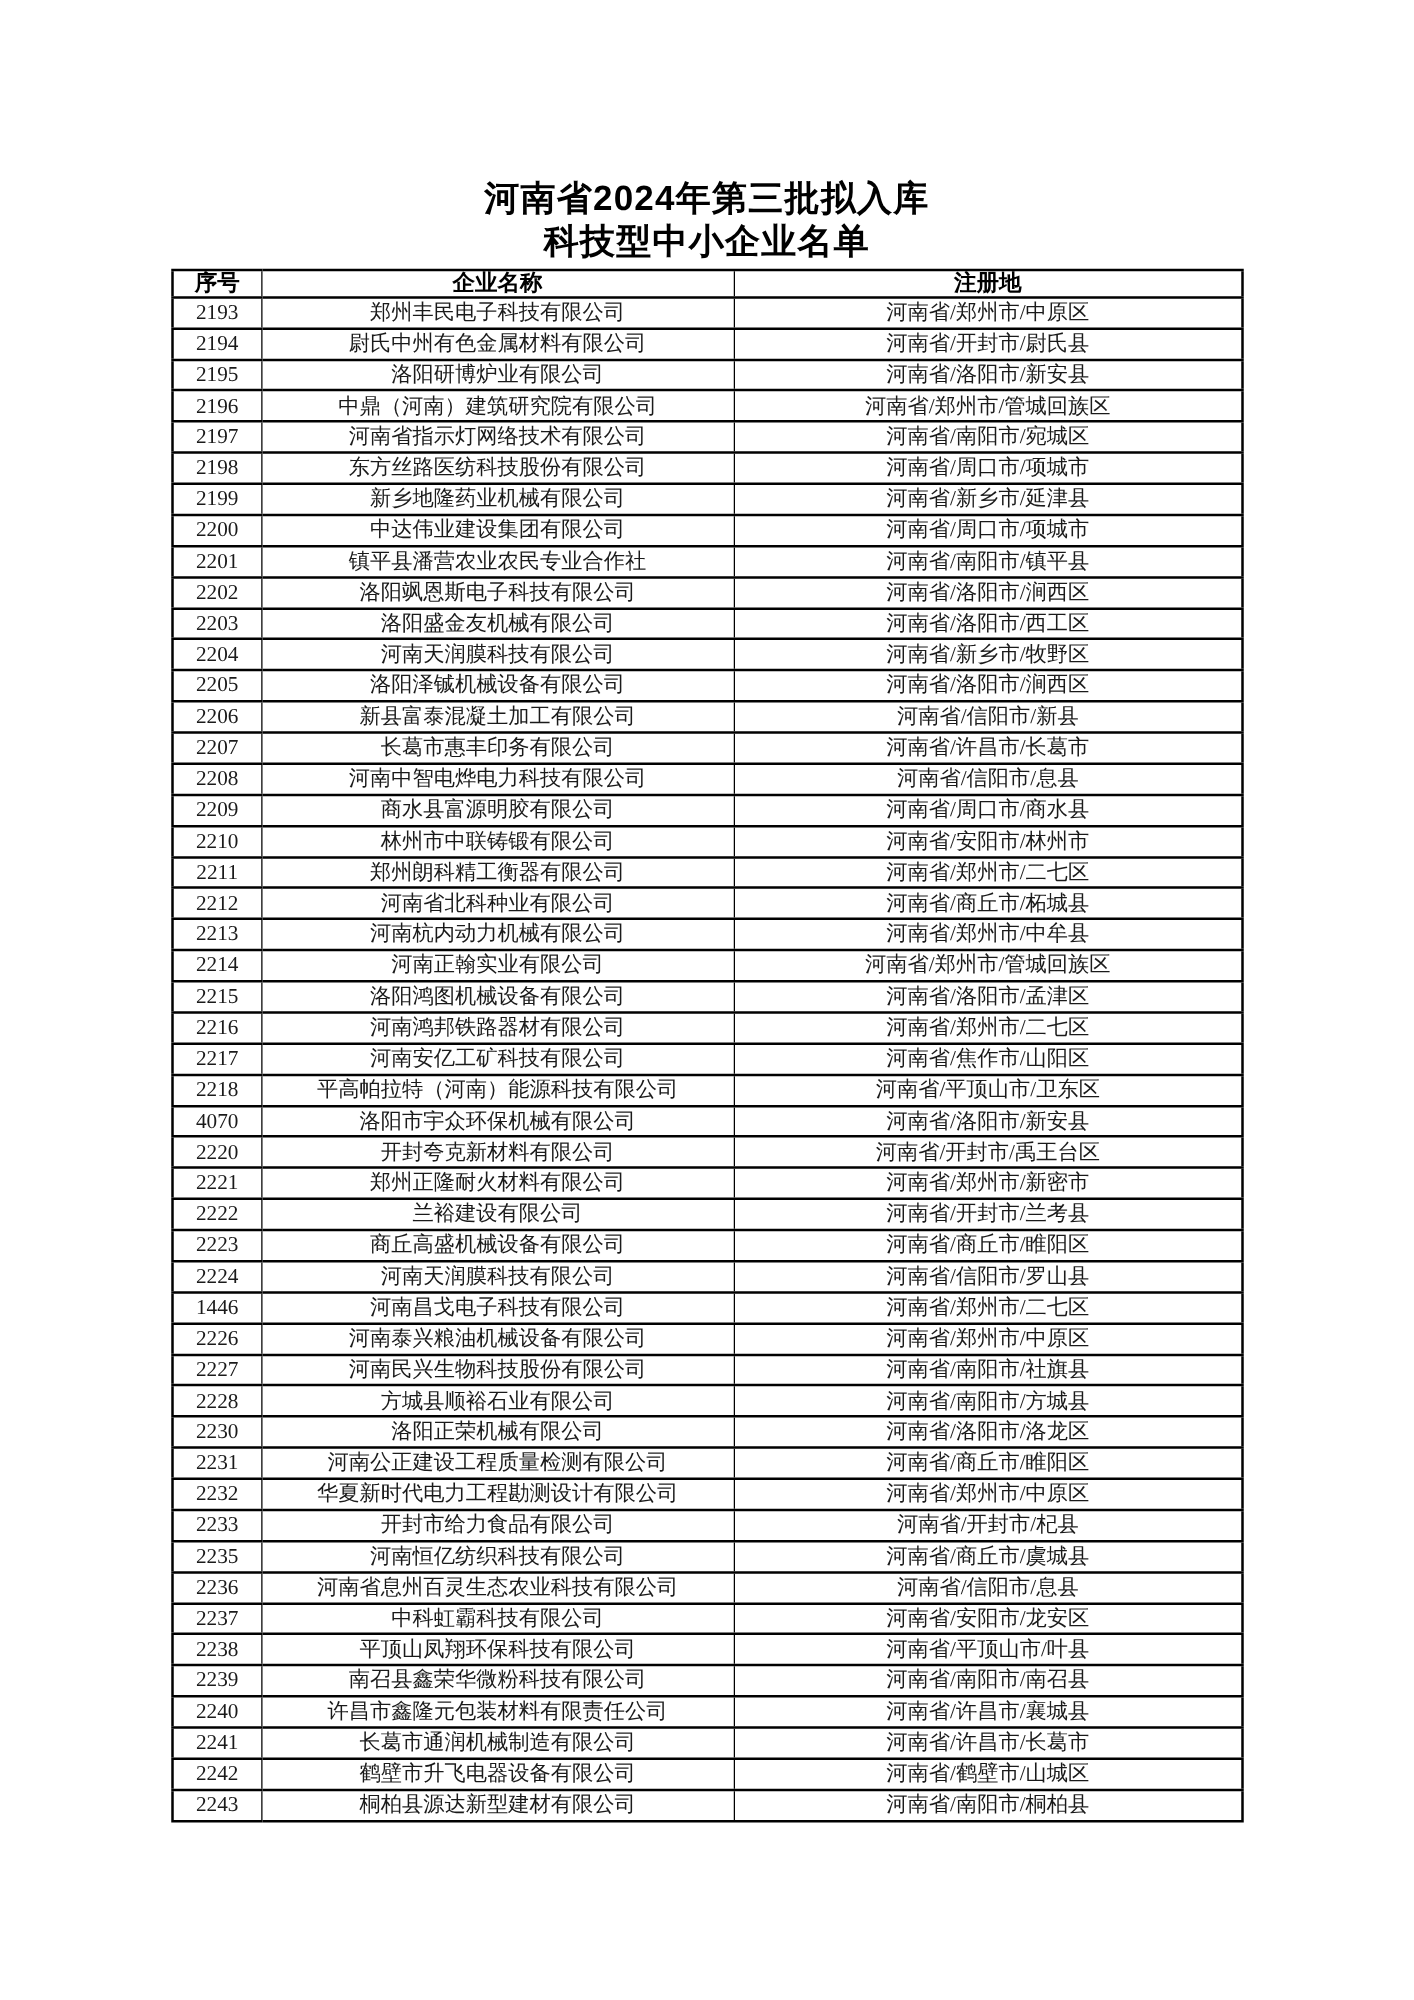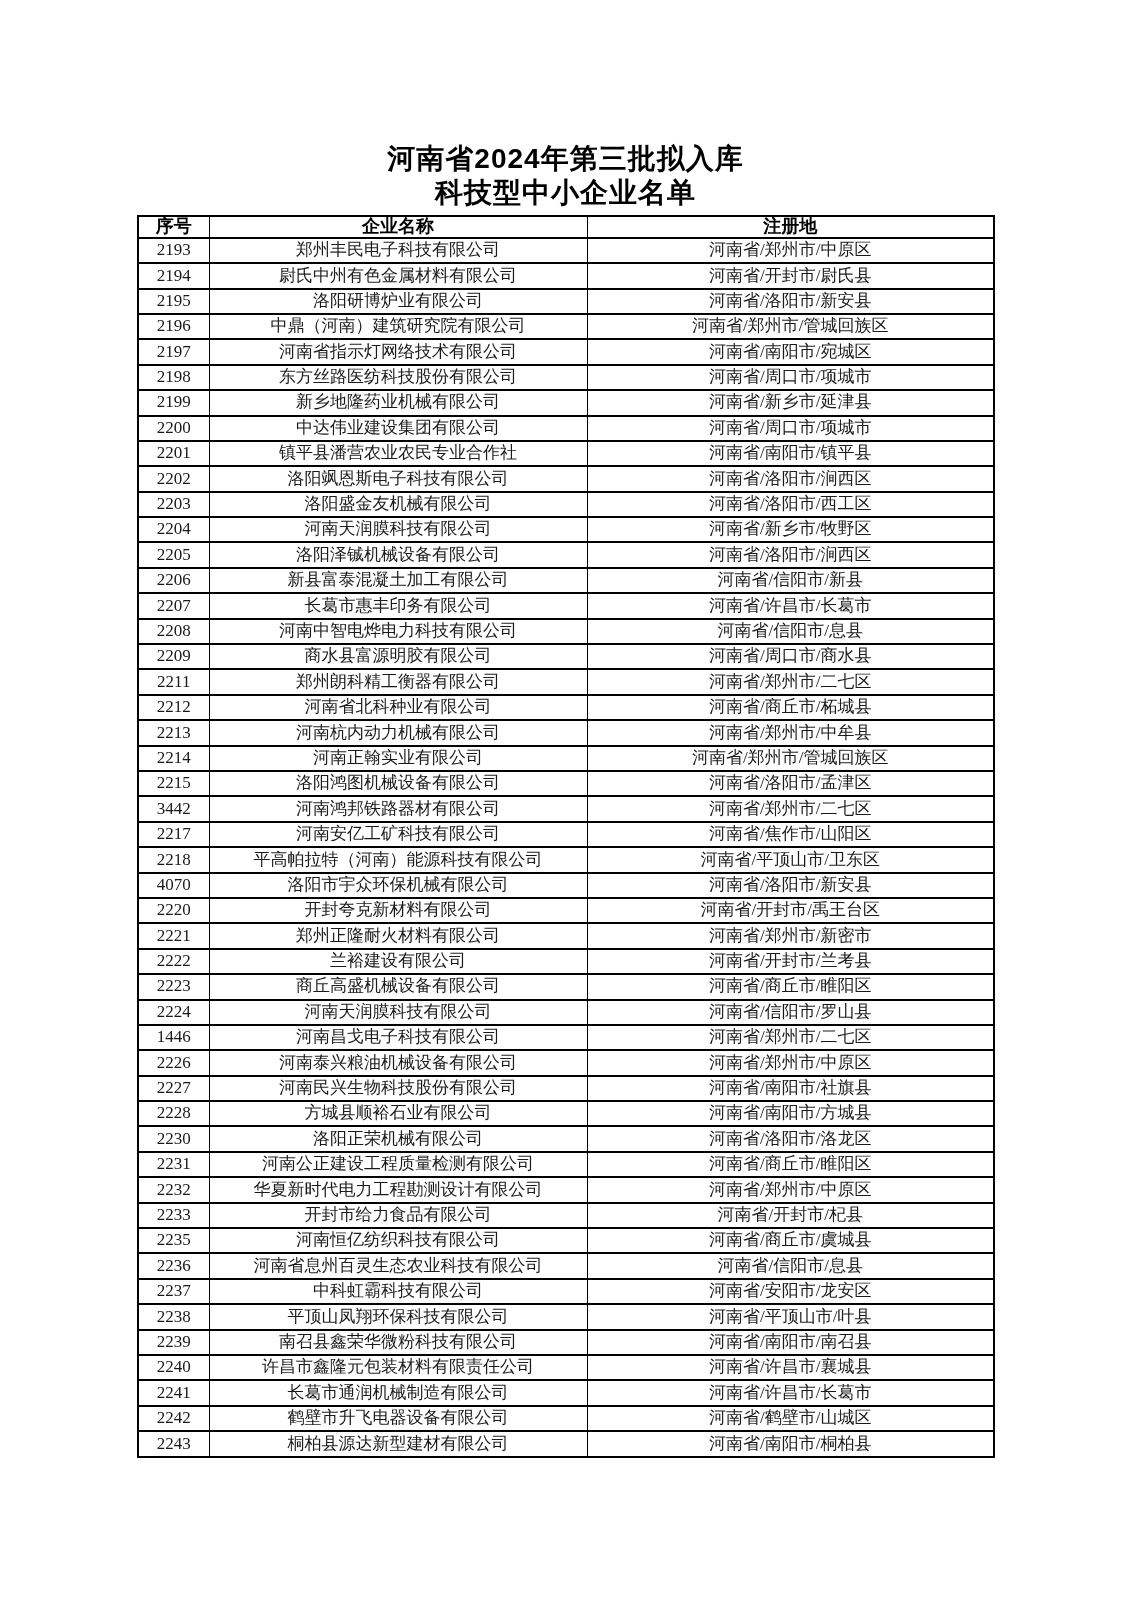--- a/index.html
+++ b/index.html
@@ -162,20 +162,25 @@
           <td>2208</td>
           <td>河南中智电烨电力科技有限公司</td>
           <td>河南省/信阳市/息县</td>
         </tr>
         <tr>
           <td>2209</td>
           <td>商水县富源明胶有限公司</td>
           <td>河南省/周口市/商水县</td>
         </tr>
         <tr>
+          <td>2210</td>
+          <td>林州市中联铸锻有限公司</td>
+          <td>河南省/安阳市/林州市</td>
+        </tr>
+        <tr>
           <td>2211</td>
           <td>郑州朗科精工衡器有限公司</td>
           <td>河南省/郑州市/二七区</td>
         </tr>
         <tr>
           <td>2212</td>
           <td>河南省北科种业有限公司</td>
           <td>河南省/商丘市/柘城县</td>
         </tr>
         <tr>
@@ -187,21 +192,21 @@
           <td>2214</td>
           <td>河南正翰实业有限公司</td>
           <td>河南省/郑州市/管城回族区</td>
         </tr>
         <tr>
           <td>2215</td>
           <td>洛阳鸿图机械设备有限公司</td>
           <td>河南省/洛阳市/孟津区</td>
         </tr>
         <tr>
-          <td>3442</td>
+          <td>2216</td>
           <td>河南鸿邦铁路器材有限公司</td>
           <td>河南省/郑州市/二七区</td>
         </tr>
         <tr>
           <td>2217</td>
           <td>河南安亿工矿科技有限公司</td>
           <td>河南省/焦作市/山阳区</td>
         </tr>
         <tr>
           <td>2218</td>

